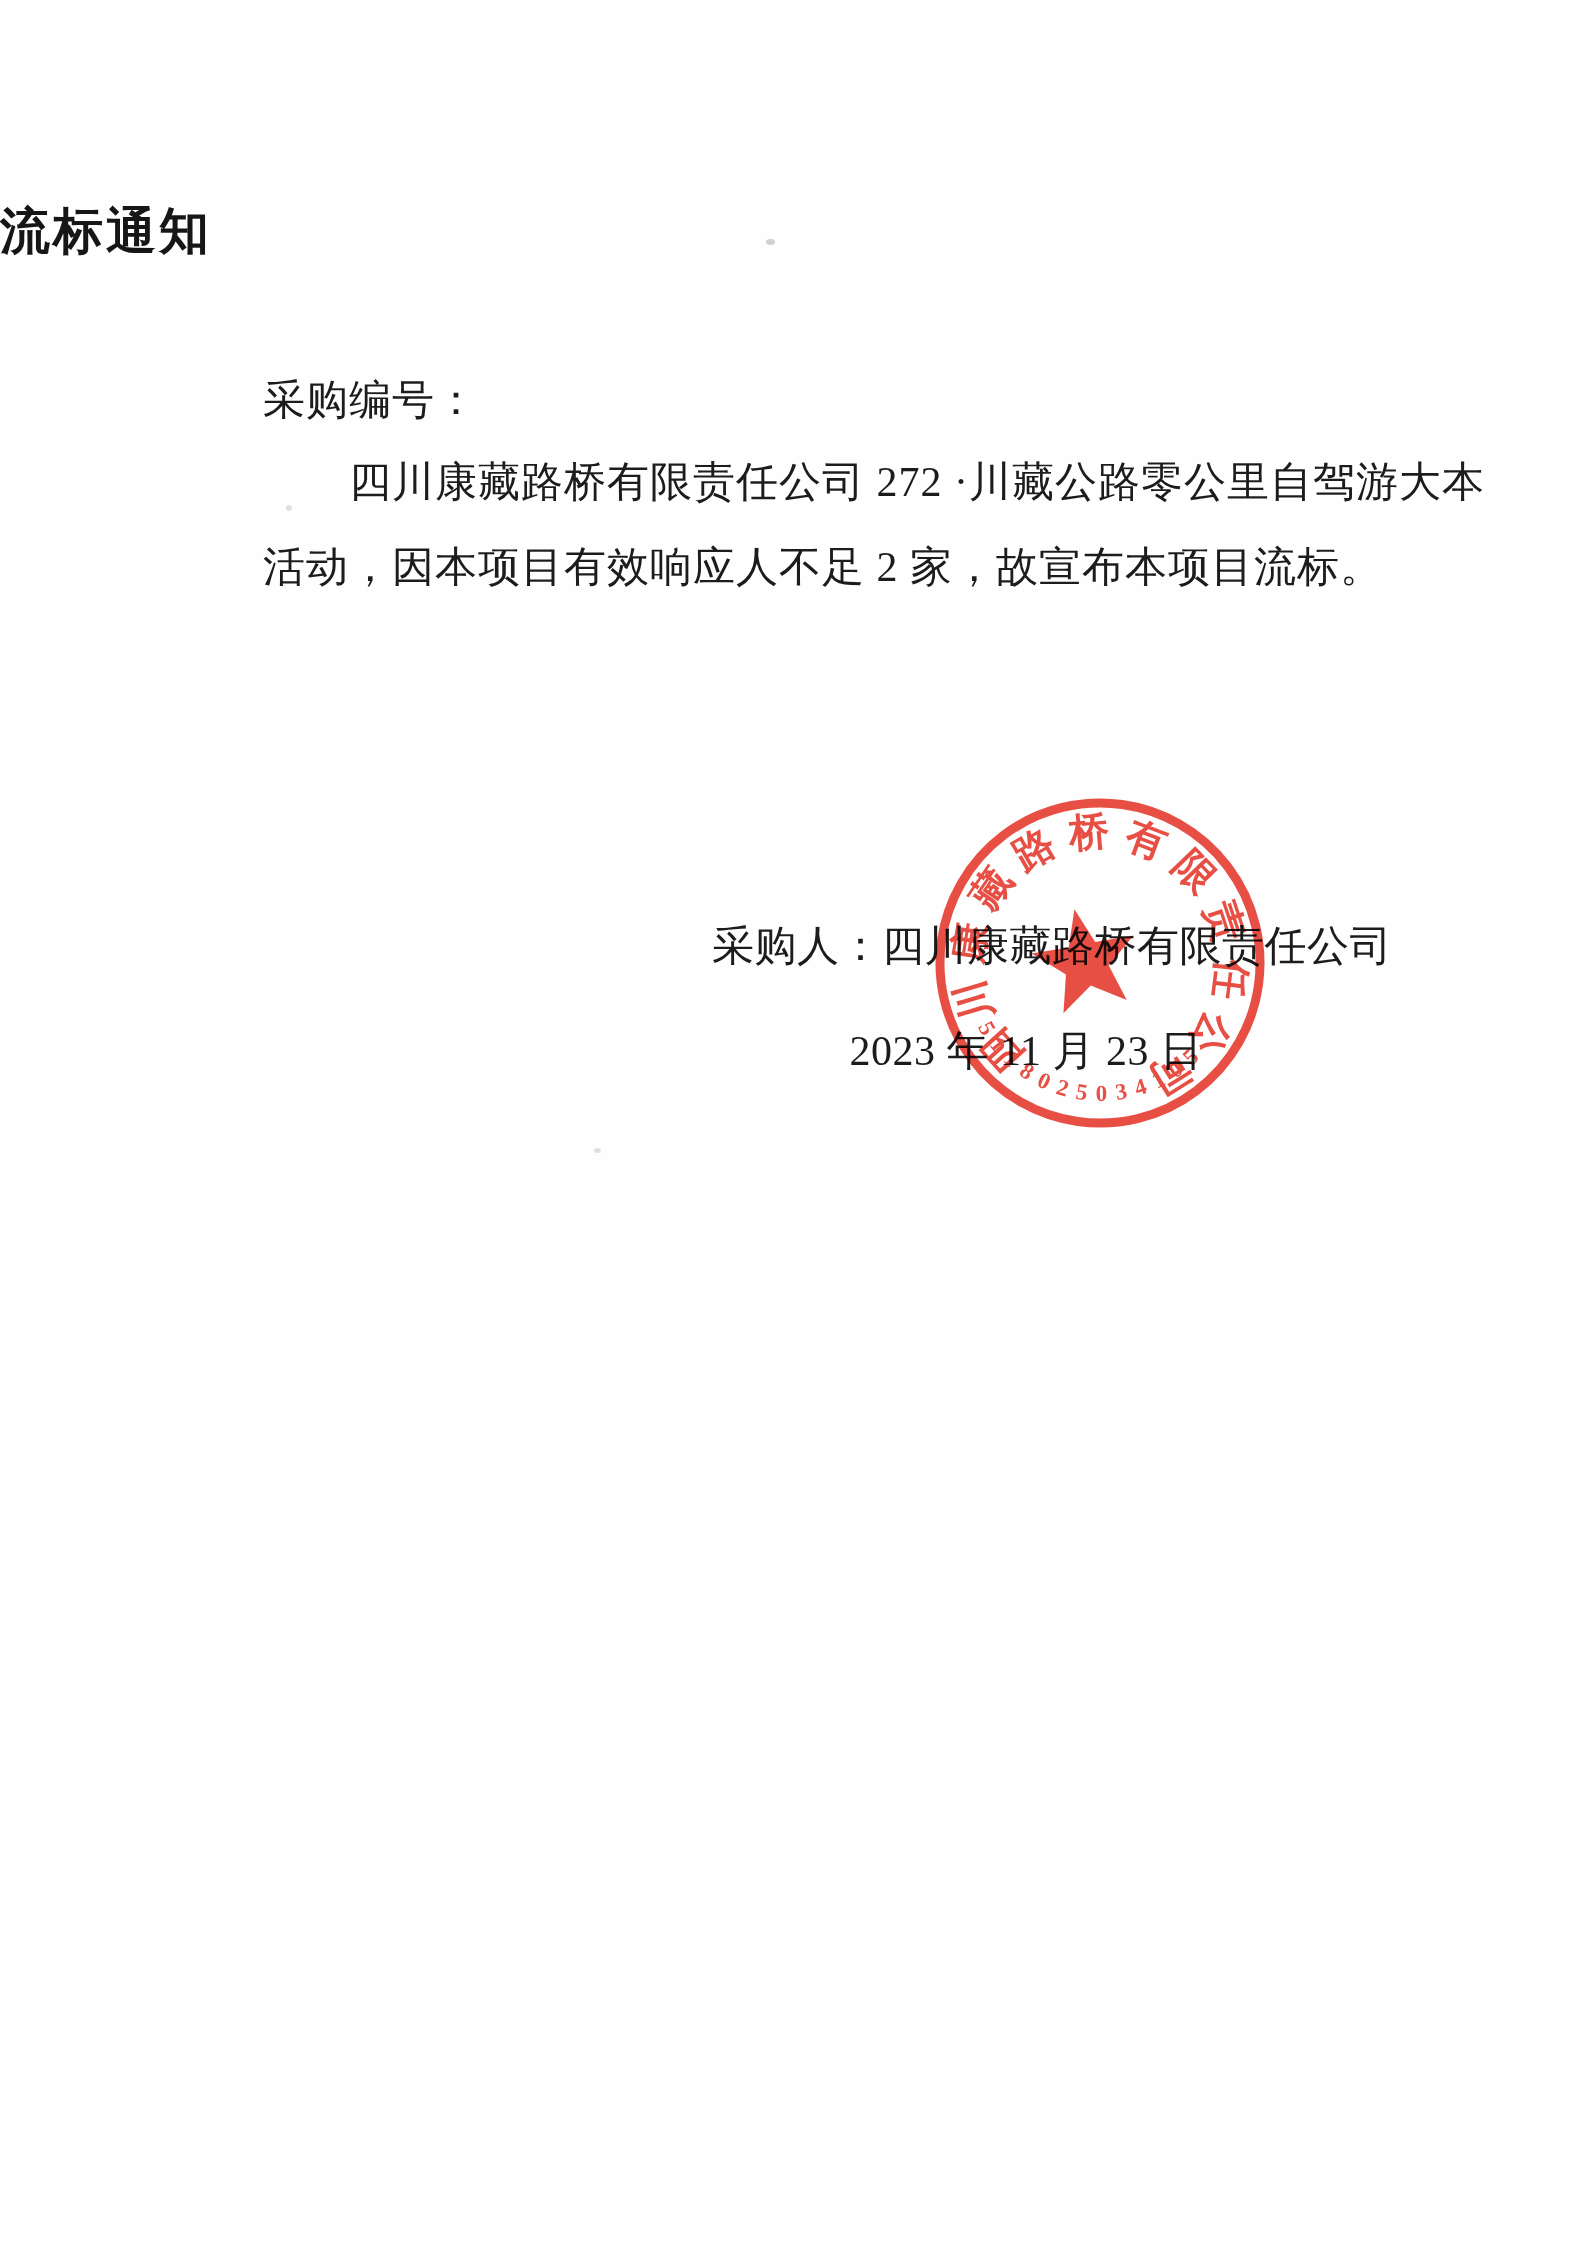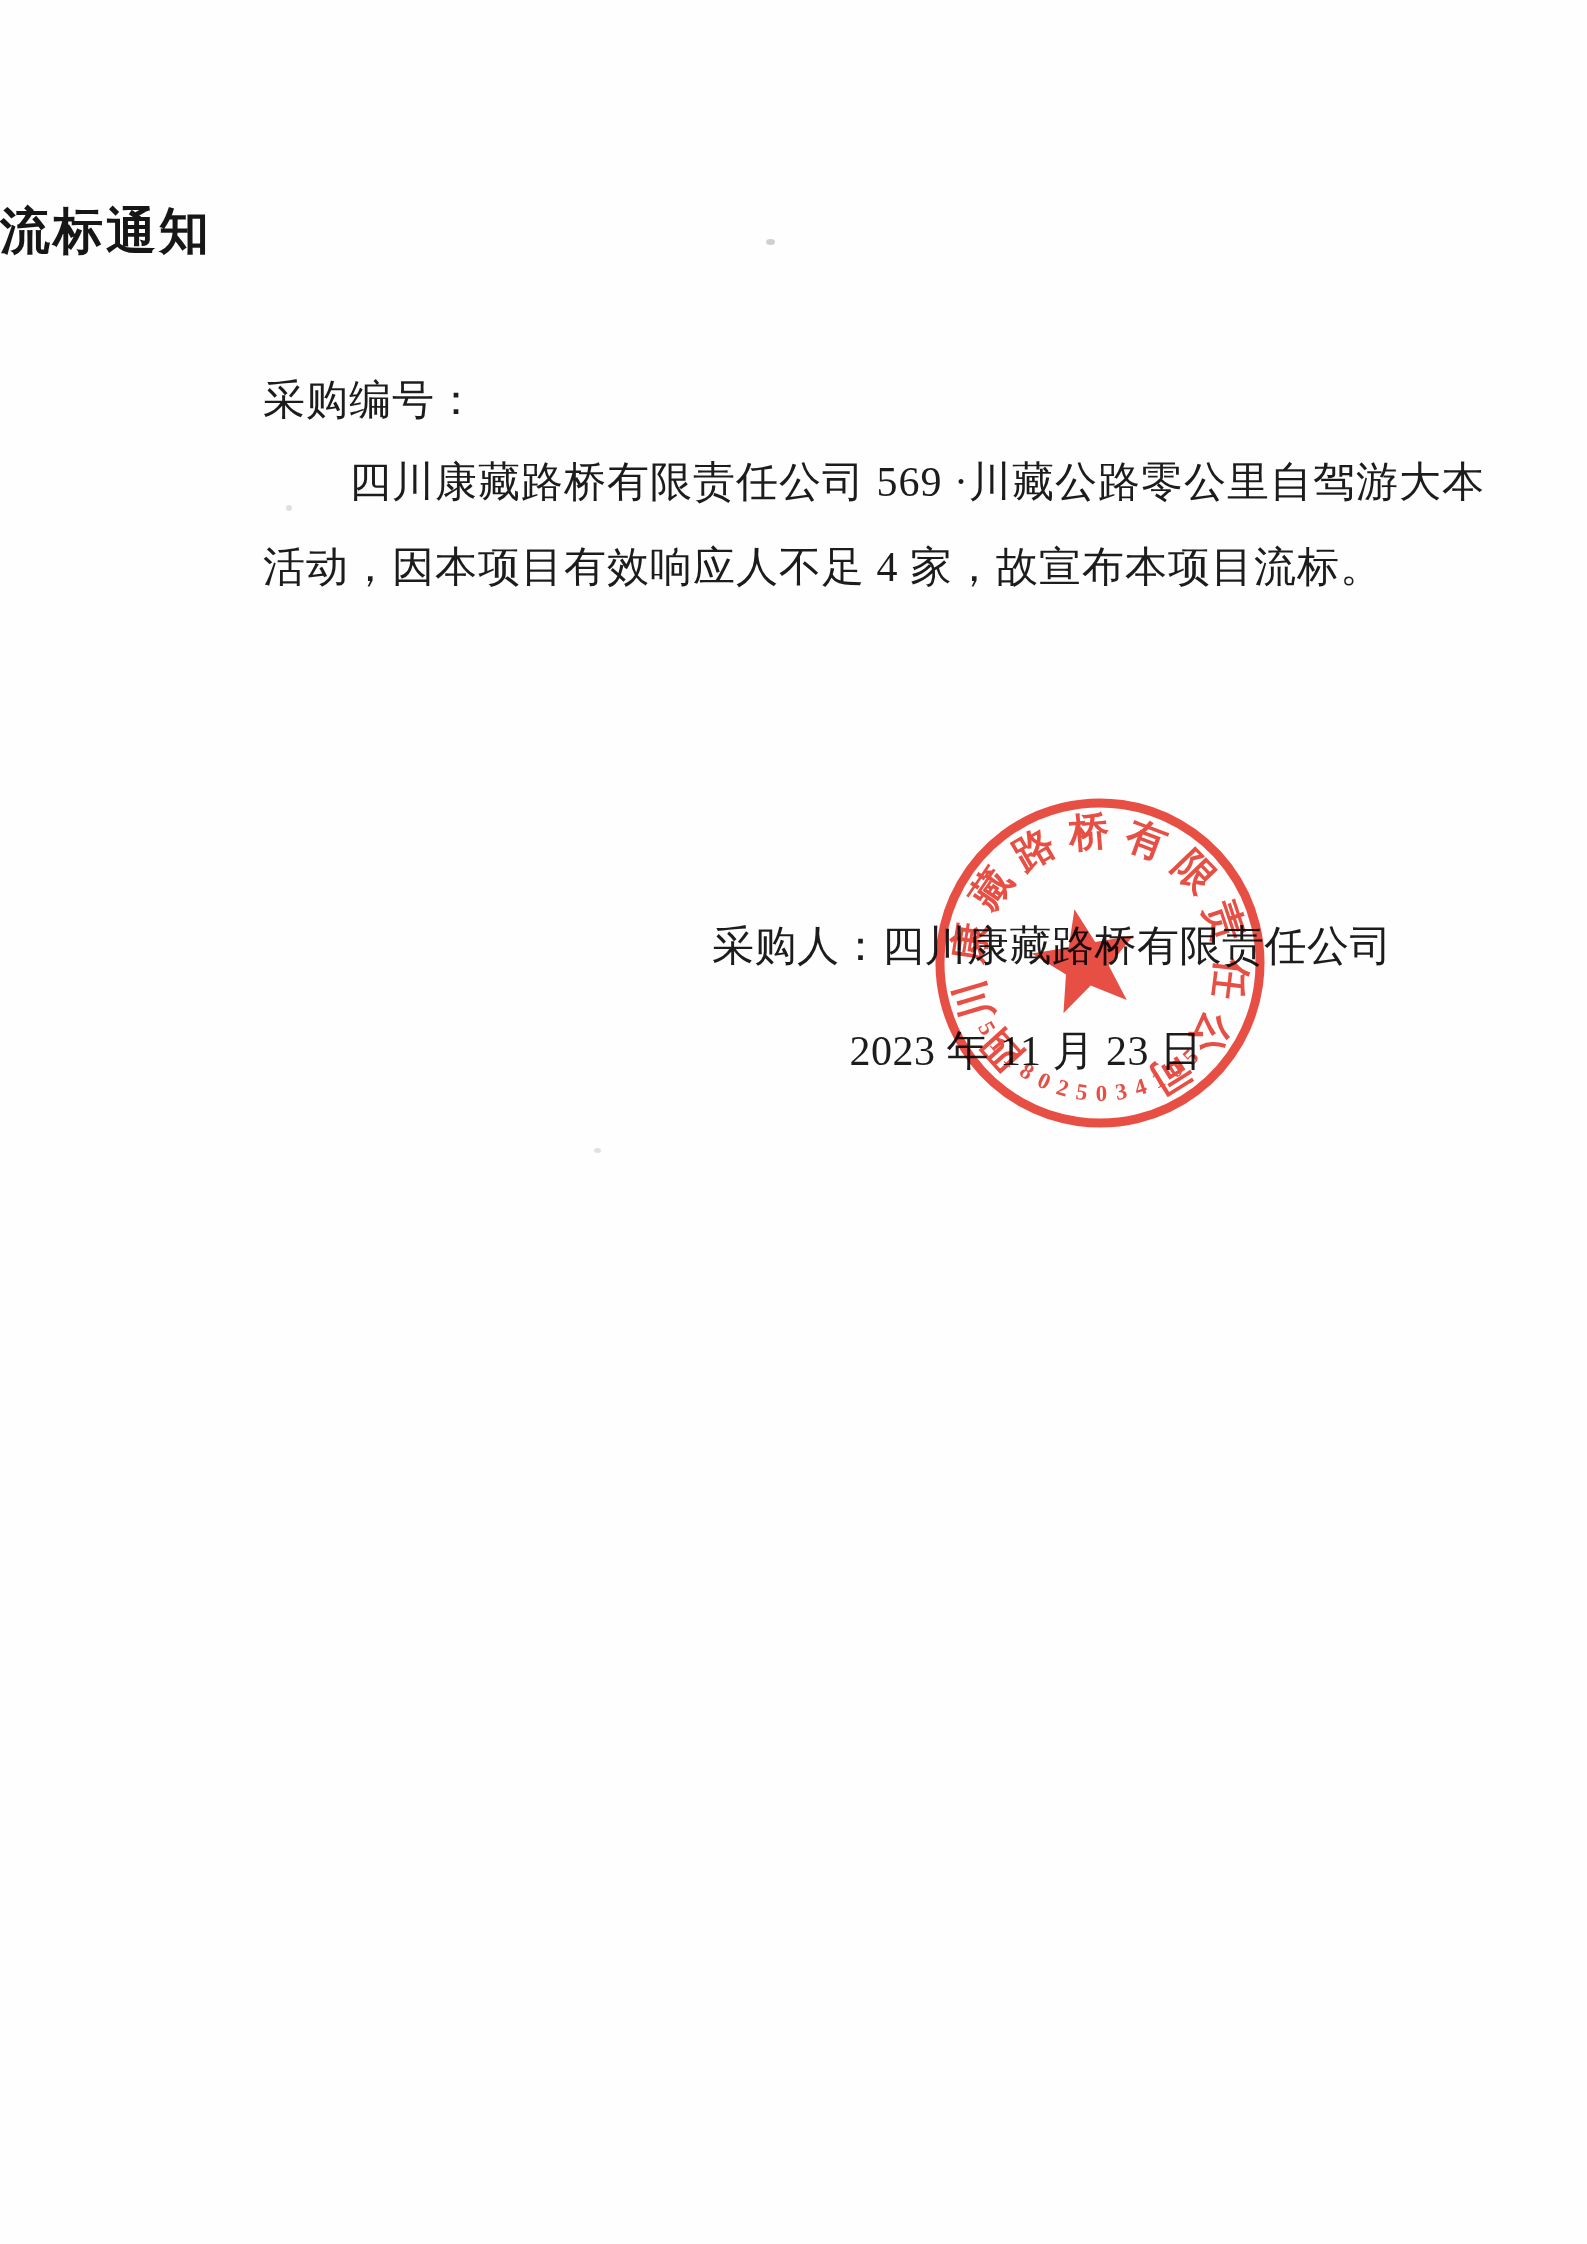--- a/index.html
+++ b/index.html
@@ -93,22 +93,22 @@
 </head>
 <body>
 
 <div class="page">
 
   <div class="doc-title">流标通知</div>
 
   <div class="salutation">采购编号：</div>
 
   <div class="body-paragraph">
-    <div class="body-line indent">四川康藏路桥有限责任公司 569 ·川藏公路零公里自驾游大本</div>
-    <div class="body-line">活动，因本项目有效响应人不足 4 家，故宣布本项目流标。</div>
+    <div class="body-line indent">四川康藏路桥有限责任公司 272 ·川藏公路零公里自驾游大本</div>
+    <div class="body-line">活动，因本项目有效响应人不足 2 家，故宣布本项目流标。</div>
   </div>
 
   <div class="signature-block">
     <div class="purchaser-line">采购人：四川康藏路桥有限责任公司</div>
     <div class="date-line">2023 年 11 月 23 日</div>
   </div>
 
   <svg class="seal" viewBox="0 0 340 340" xmlns="http://www.w3.org/2000/svg">
     <g transform="rotate(8 170 170)">
       <circle class="seal-outer-ring" cx="170" cy="170" r="160"></circle>

